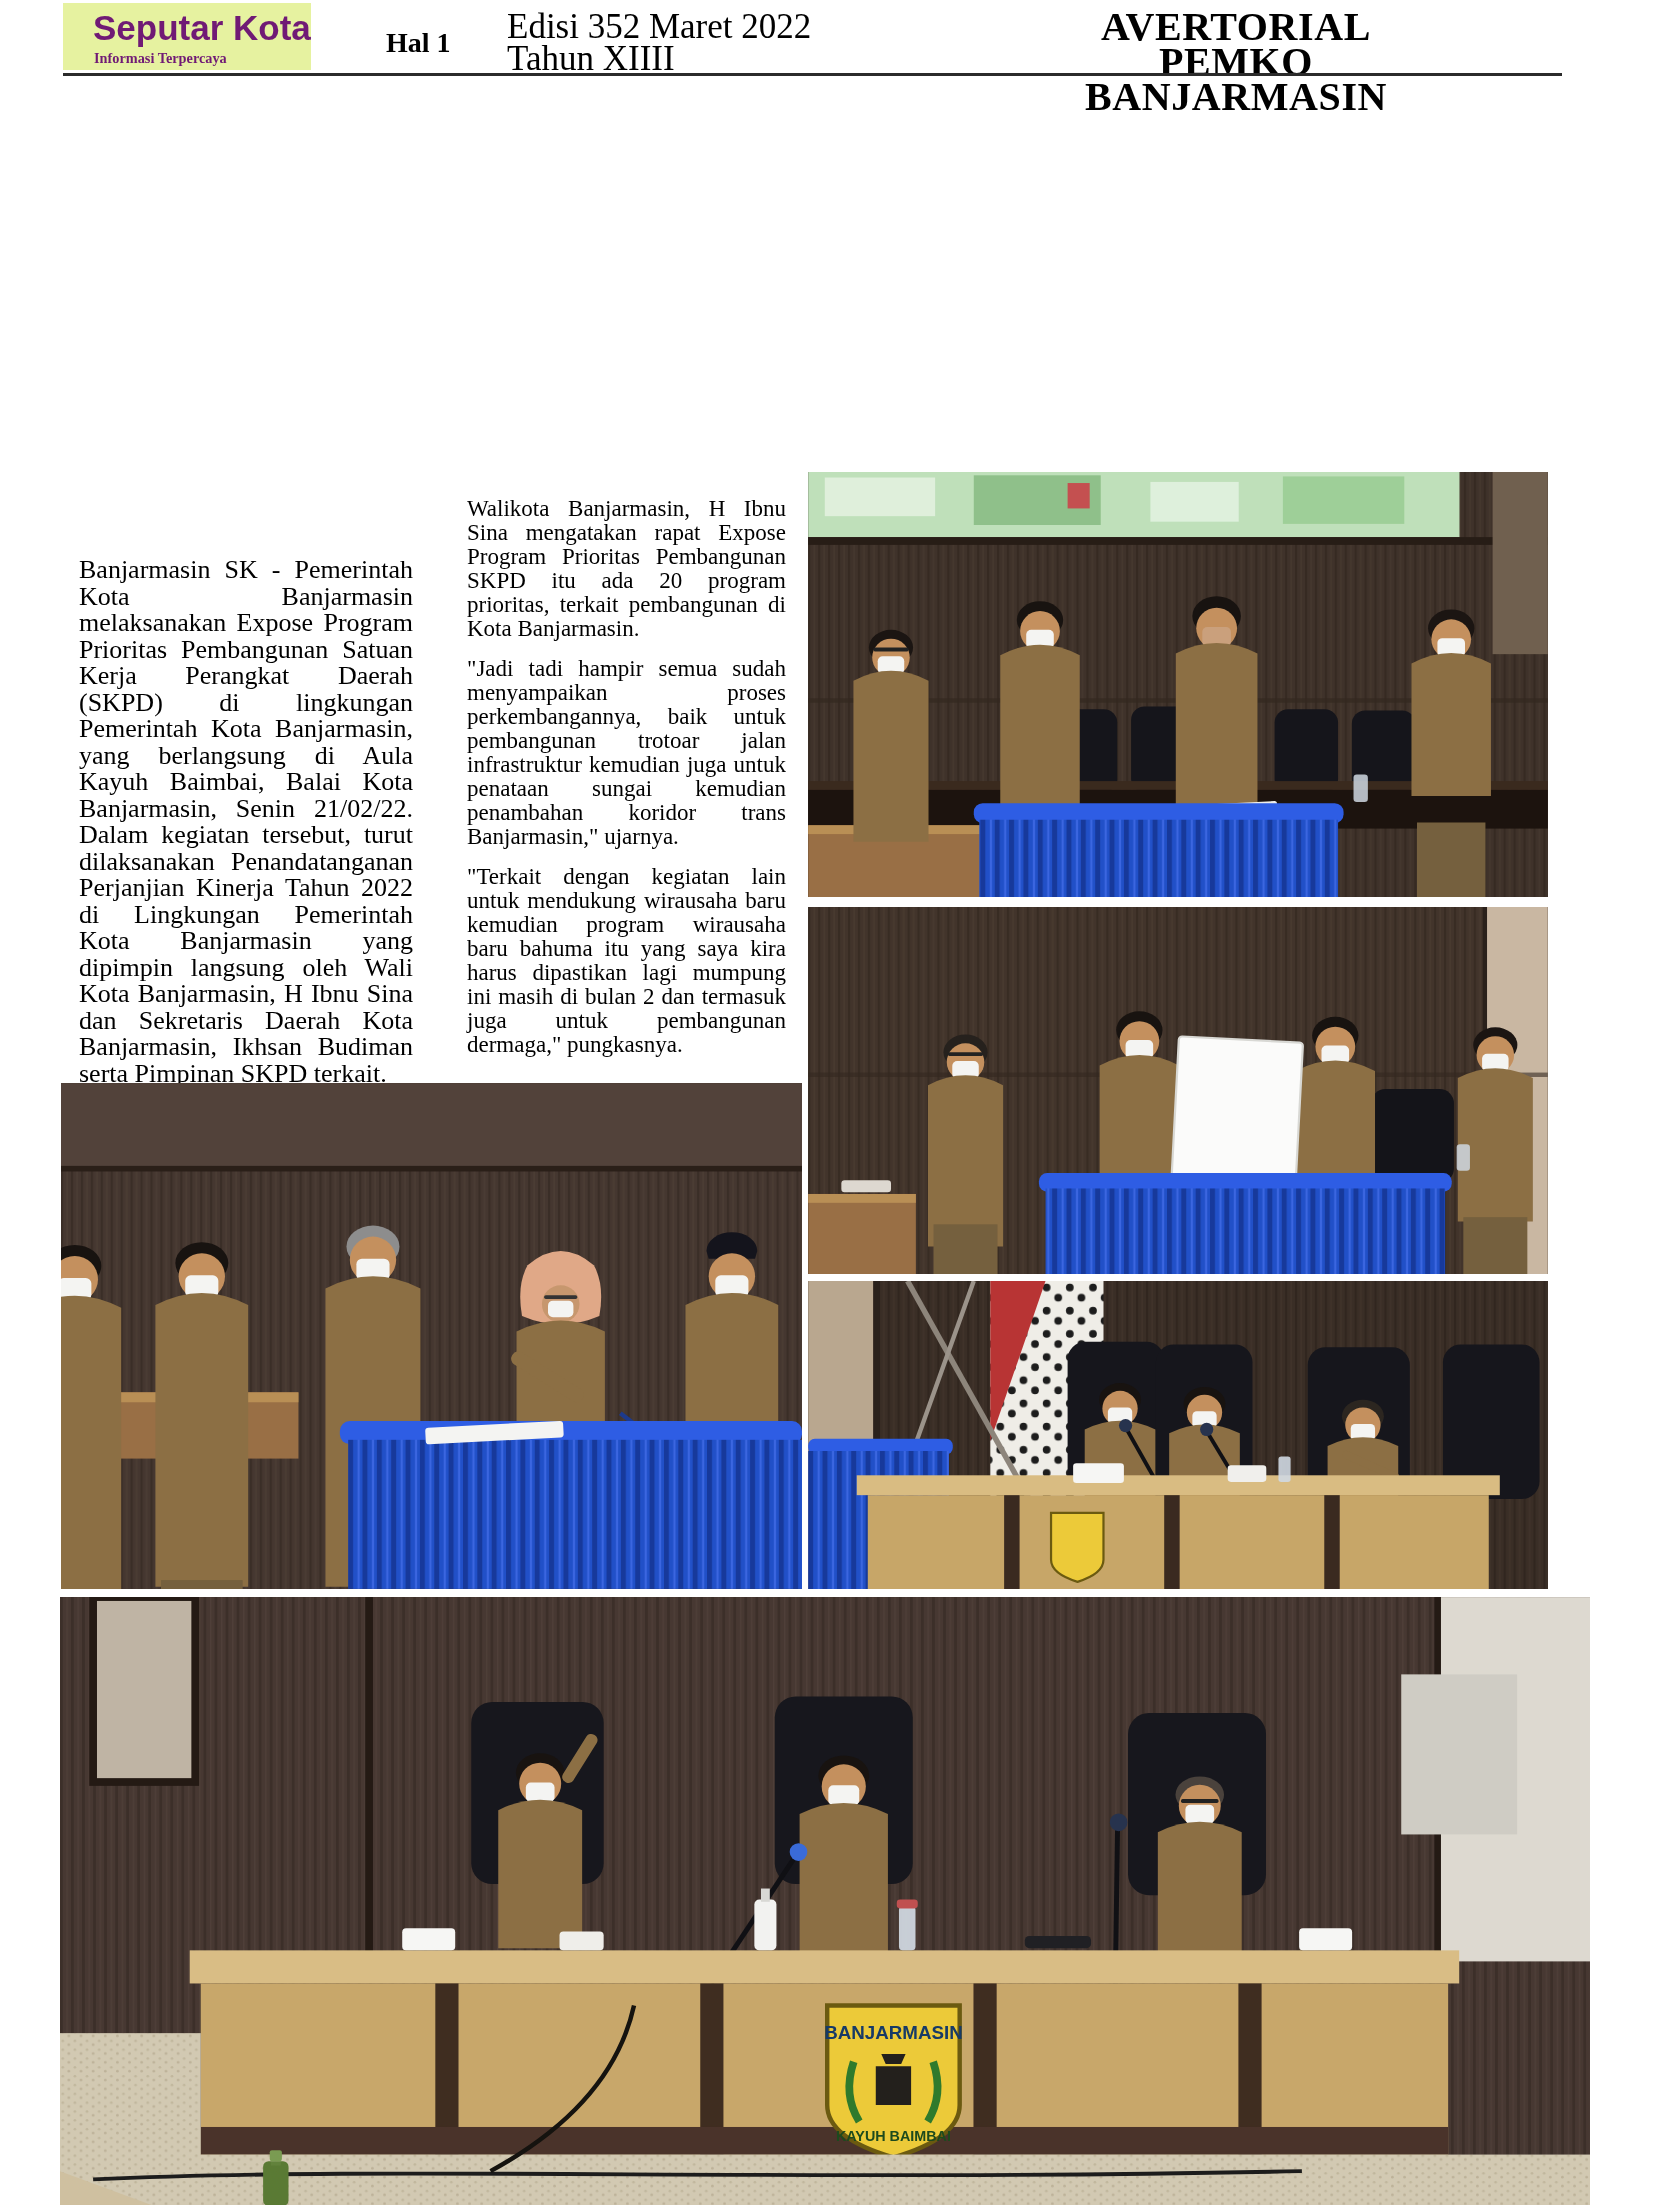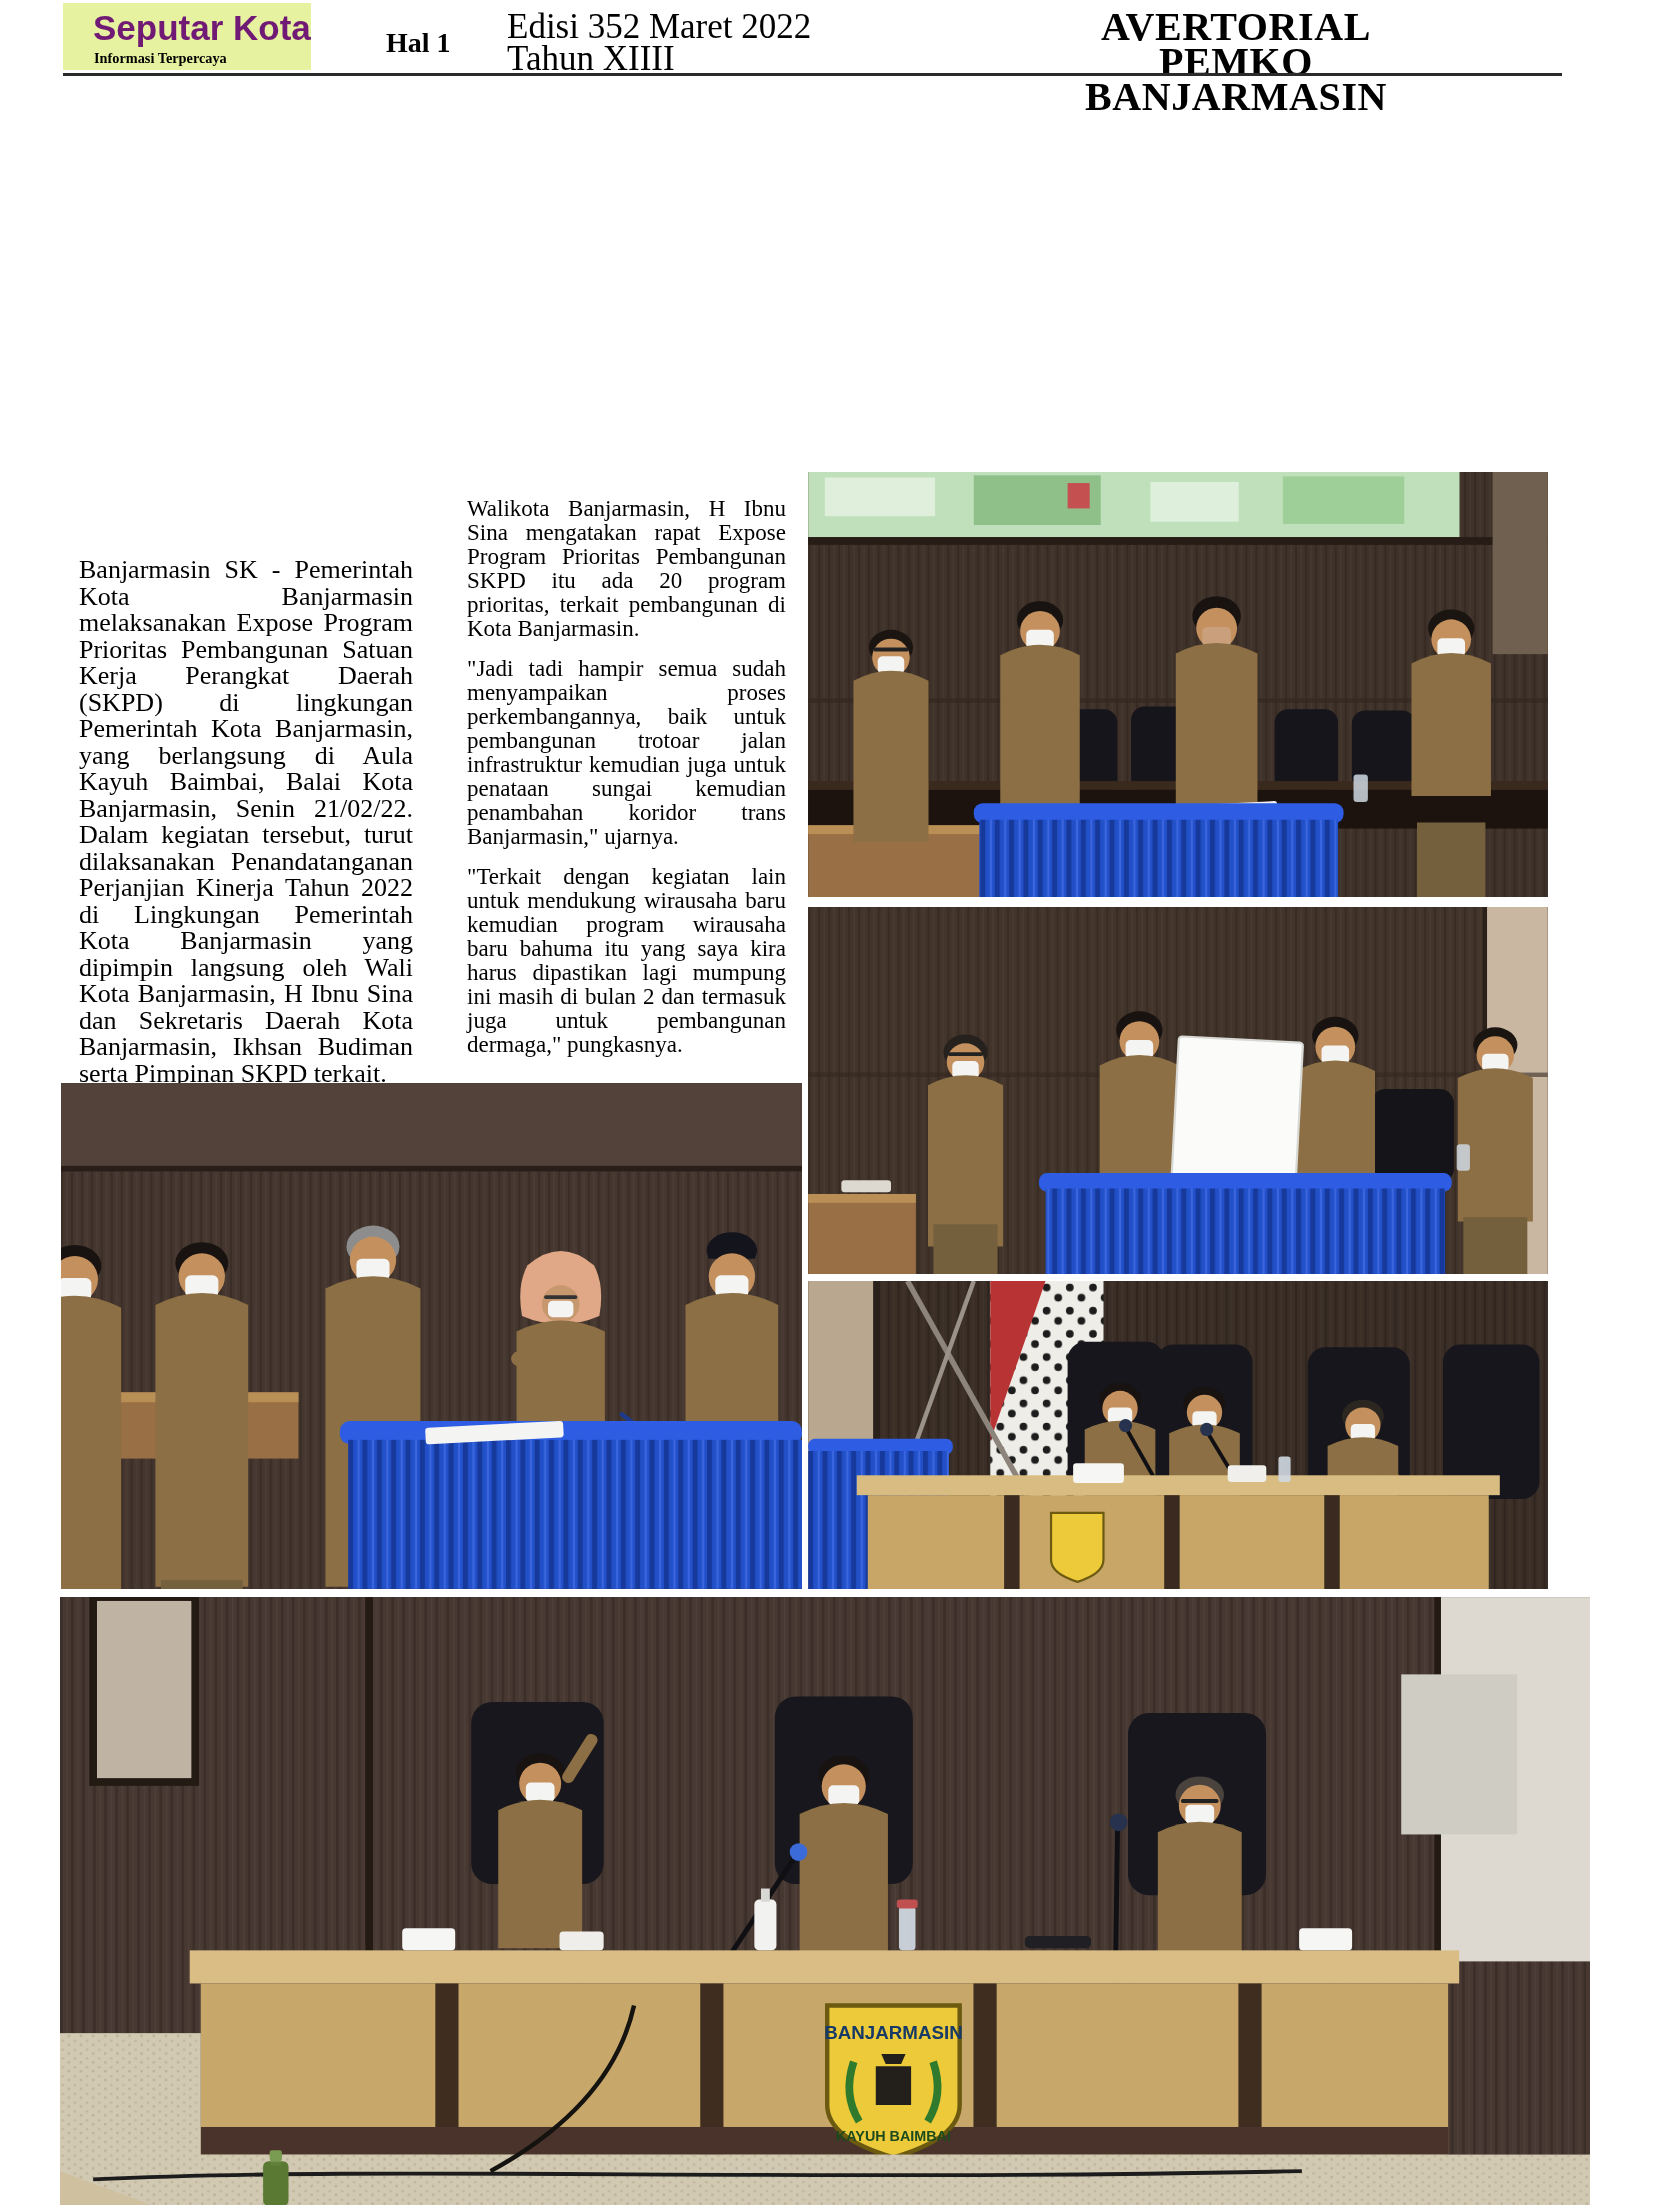--- a/index.html
+++ b/index.html
@@ -3,21 +3,21 @@
 <meta charset="utf-8">
 <style>
   html,body{margin:0;padding:0;background:#ffffff;}
   .page{position:relative;width:1680px;height:2205px;background:#fff;overflow:hidden;
         font-family:"Liberation Serif",serif;color:#000;}
   .abs{position:absolute;}
   
   .logo-box{left:63px;top:3.3px;width:248px;height:67px;background:#e6f2a0;}
   .logo-title{position:absolute;left:30px;top:4.4px;font-family:"Liberation Sans",sans-serif;
               font-weight:bold;font-size:35px;color:#701a75;letter-spacing:0px;}
-  .logo-tagline{position:absolute;left:31px;top:47px;font-weight:bold;font-size:14.3px;color:#000000;}
+  .logo-tagline{position:absolute;left:31px;top:47px;font-weight:bold;font-size:14.3px;color:#701a75;}
   .hal{left:386px;top:26.5px;font-weight:bold;font-size:28px;}
   .edition{left:507px;top:11px;font-size:35px;line-height:32px;}
   .advertorial{left:1021px;top:8.8px;width:430px;text-align:center;font-weight:bold;
                font-size:40px;line-height:35px;letter-spacing:0.6px;}
   .header-rule{left:63px;top:73px;width:1499px;height:3.3px;background:#2b2b2b;}
   
   .headline{left:63px;top:93px;width:1553px;text-align:center;
             font-size:116px;line-height:119px;letter-spacing:-1.1px;}
   
   .col{text-align:justify;}

